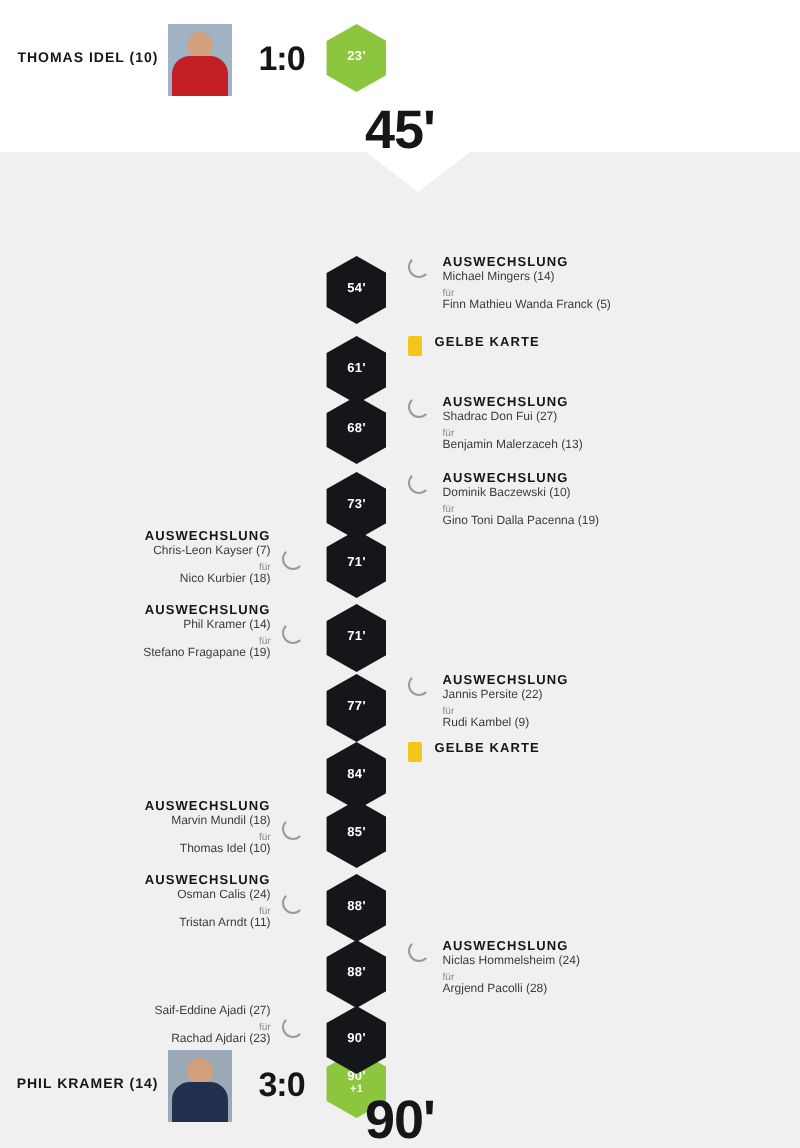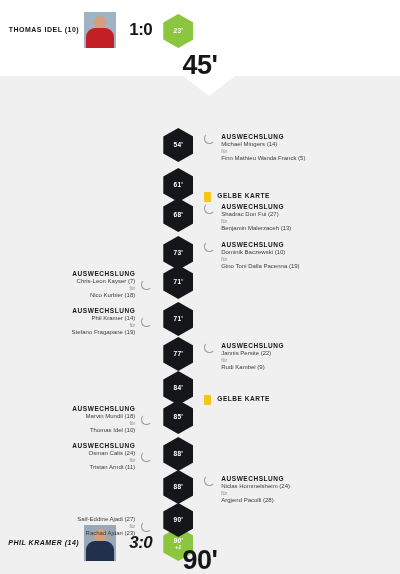--- a/index.html
+++ b/index.html
@@ -42,21 +42,21 @@
     position: absolute;
     left: 0; top: 0;
     width: 400px; height: 574px;
   }
 
   .row {
     position: absolute;
     left: 0;
     width: 328px;
     display: flex;
-    align-items: flex-end;
+    align-items: flex-start;
   }
 
   .col-left {
     width: 196px;
     display: flex;
     align-items: center;
     justify-content: flex-end;
     padding-right: 4px;
     text-align: right;
   }
@@ -217,21 +217,21 @@
           </div>
           <div class="score">1:0</div>
         </div>
         <div class="col-mid">
           <div class="hex green">
             <span>23'</span>
           </div>
         </div>
         <div class="col-right"></div>
       </div>
-      <div class="row" style="top: 525px; font-style: italic;">
+      <div class="row" style="top: 525px;">
         <div class="col-left">
           <div class="goal-name">PHIL KRAMER (14)</div>
           <div class="avatar blue">
             <div class="head"></div>
             <div class="body"></div>
           </div>
           <div class="score">3:0</div>
         </div>
         <div class="col-mid">
           <div class="hex green">

